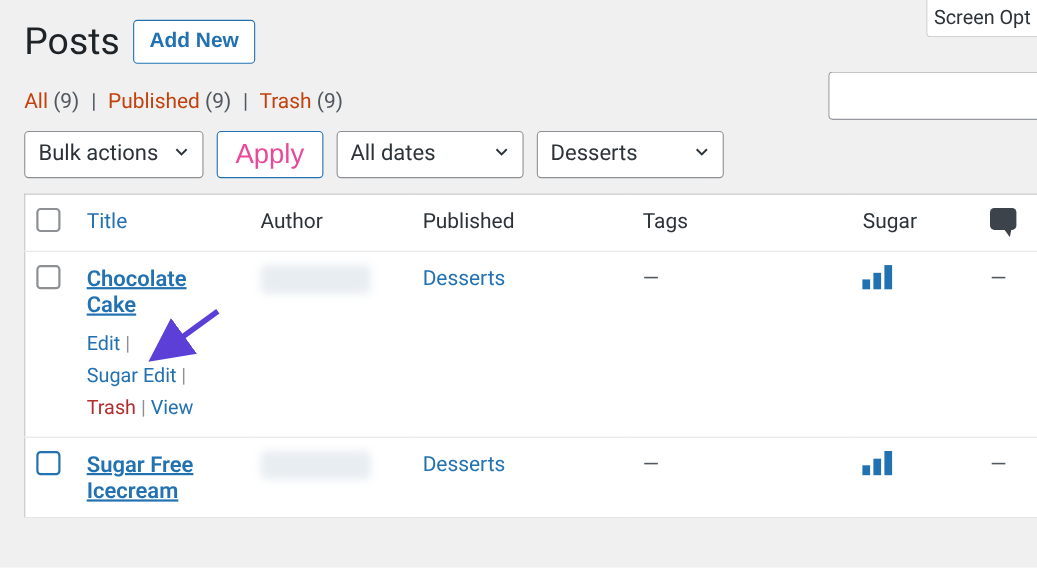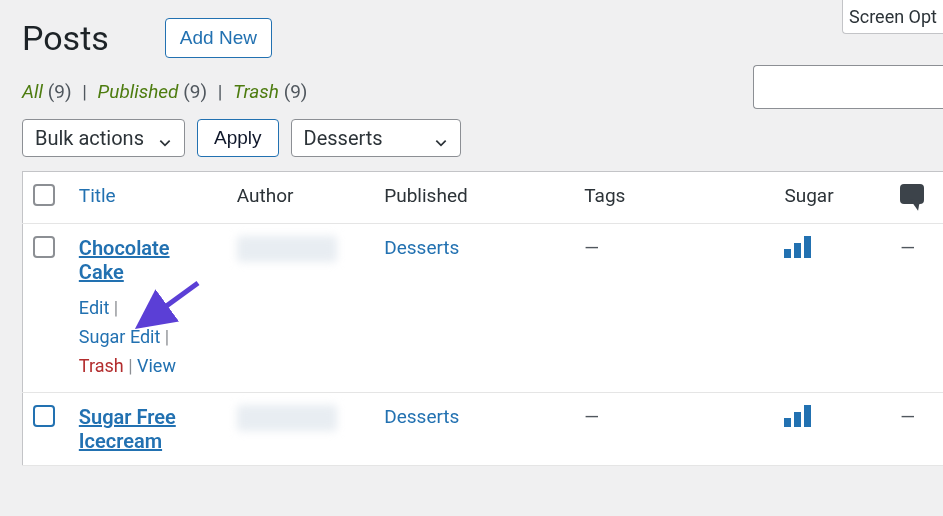--- a/index.html
+++ b/index.html
@@ -1,32 +1,32 @@
 <!DOCTYPE html>
 <html><head>
 <meta charset="utf-8">
 <style>
 * { box-sizing: border-box; margin: 0; padding: 0; }
 body { font-family: -apple-system, BlinkMacSystemFont, "Segoe UI", Roboto, sans-serif; background: #f0f0f1; color: #1d2327; font-size: 18px; position: relative; width: 943px; height: 516px; overflow: hidden; }
 .wrap { padding: 18px 0 0 22px; }
 .header-row { display: flex; gap: 12px; margin-bottom: 22px; }
 .page-title { font-size: 34px; font-weight: 400; color: #1d2327; }
-.add-new { border: 1.5px solid #2271b1; color: #2271b1; background: #fff; font-size: 19px; font-weight: 400; padding: 6px 14px; border-radius: 4px; cursor: pointer; margin-left: 44px; }
+.add-new { border: 1.5px solid #2271b1; color: #2271b1; background: #fff; font-size: 19px; font-weight: 700; padding: 6px 14px; border-radius: 4px; cursor: pointer; }
 .screen-options { position: absolute; top: 0; right: 0; background: #fff; border: 1px solid #c3c4c7; border-top: none; border-right: none; padding: 6px 6px; font-size: 18px; color: #2c3338; border-bottom-left-radius: 4px; }
 .subsub { margin-bottom: 16px; font-size: 19px; }
-.subsub a { color: #4d7c0f; text-decoration: none; font-style: italic; }
+.subsub a { color: #c2410c; text-decoration: none; }
 .subsub .count { color: #50575e; }
 .subsub .sep { color: #50575e; margin: 0 6px; }
 .filter-row { display: flex; gap: 12px; margin-bottom: 14px; }
-.select-wrap { position: relative; display: flex; align-items: center; background: #fff; border: 1.5px solid #8c8f94; border-radius: 4px; padding: 6px 40px 6px 12px; font-size: 20px; color: #2c3338; min-width: 120px; }
+.select-wrap { position: relative; display: flex; background: #fff; border: 1.5px solid #8c8f94; border-radius: 4px; padding: 6px 40px 6px 12px; font-size: 20px; color: #2c3338; min-width: 120px; }
 .select-wrap.sm { min-width: 150px; }
 .select-wrap.md { min-width: 170px; }
 .chevron { position: absolute; right: 12px; width: 14px; height: 14px; }
 .chevron svg { width: 14px; height: 14px; }
-.btn { border: 1.5px solid #2271b1; color: #0f172a; background: #fff; font-size: 19px; padding: 6px 16px; border-radius: 4px; cursor: pointer; }
+.btn { border: 1.5px solid #2271b1; color: #ec4899; background: #fff; font-size: 25px; padding: 6px 16px; border-radius: 4px; cursor: pointer; }
 .search-box { position: absolute; top: 65px; right: 0; background: #fff; border: 1.5px solid #8c8f94; border-right: none; width: 190px; height: 44px; border-radius: 4px 0 0 4px; }
 table.posts { width: 932px; background: #fff; border: 1px solid #c3c4c7; border-collapse: collapse; }
 table.posts th, table.posts td { text-align: left; padding: 12px 10px; vertical-align: top; border-bottom: 1px solid #e5e5e5; font-size: 19px; }
 table.posts thead th { font-weight: 400; color: #2c3338; }
 th.col-cb, td.col-cb { width: 44px; text-align: center; padding-top: 14px; }
 .checkbox { display: inline-block; width: 22px; height: 22px; border: 2px solid #8c8f94; border-radius: 4px; background: #fff; }
 .checkbox.active { border-color: #2271b1; }
 th a { color: #2271b1; text-decoration: none; }
 .col-title { width: 150px; }
 .col-author { width: 140px; }
@@ -76,20 +76,26 @@
   </div>
 
   <div class="filter-row">
     <div class="select-wrap sm">
       <span>Bulk actions</span>
       <span class="chevron"><svg viewBox="0 0 24 24">
             <path fill="none" stroke="#2c3338" stroke-width="3" d="M4 8l8 8 8-8"></path>
           </svg></span>
     </div>
     <button class="btn">Apply</button>
+    <div class="select-wrap md">
+      <span>All dates</span>
+      <span class="chevron"><svg viewBox="0 0 24 24">
+            <path fill="none" stroke="#2c3338" stroke-width="3" d="M4 8l8 8 8-8"></path>
+          </svg></span>
+    </div>
     <div class="select-wrap md">
       <span>Desserts</span>
       <span class="chevron"><svg viewBox="0 0 24 24">
             <path fill="none" stroke="#2c3338" stroke-width="3" d="M4 8l8 8 8-8"></path>
           </svg></span>
     </div>
   </div>
 
   <table class="posts">
     <thead>

